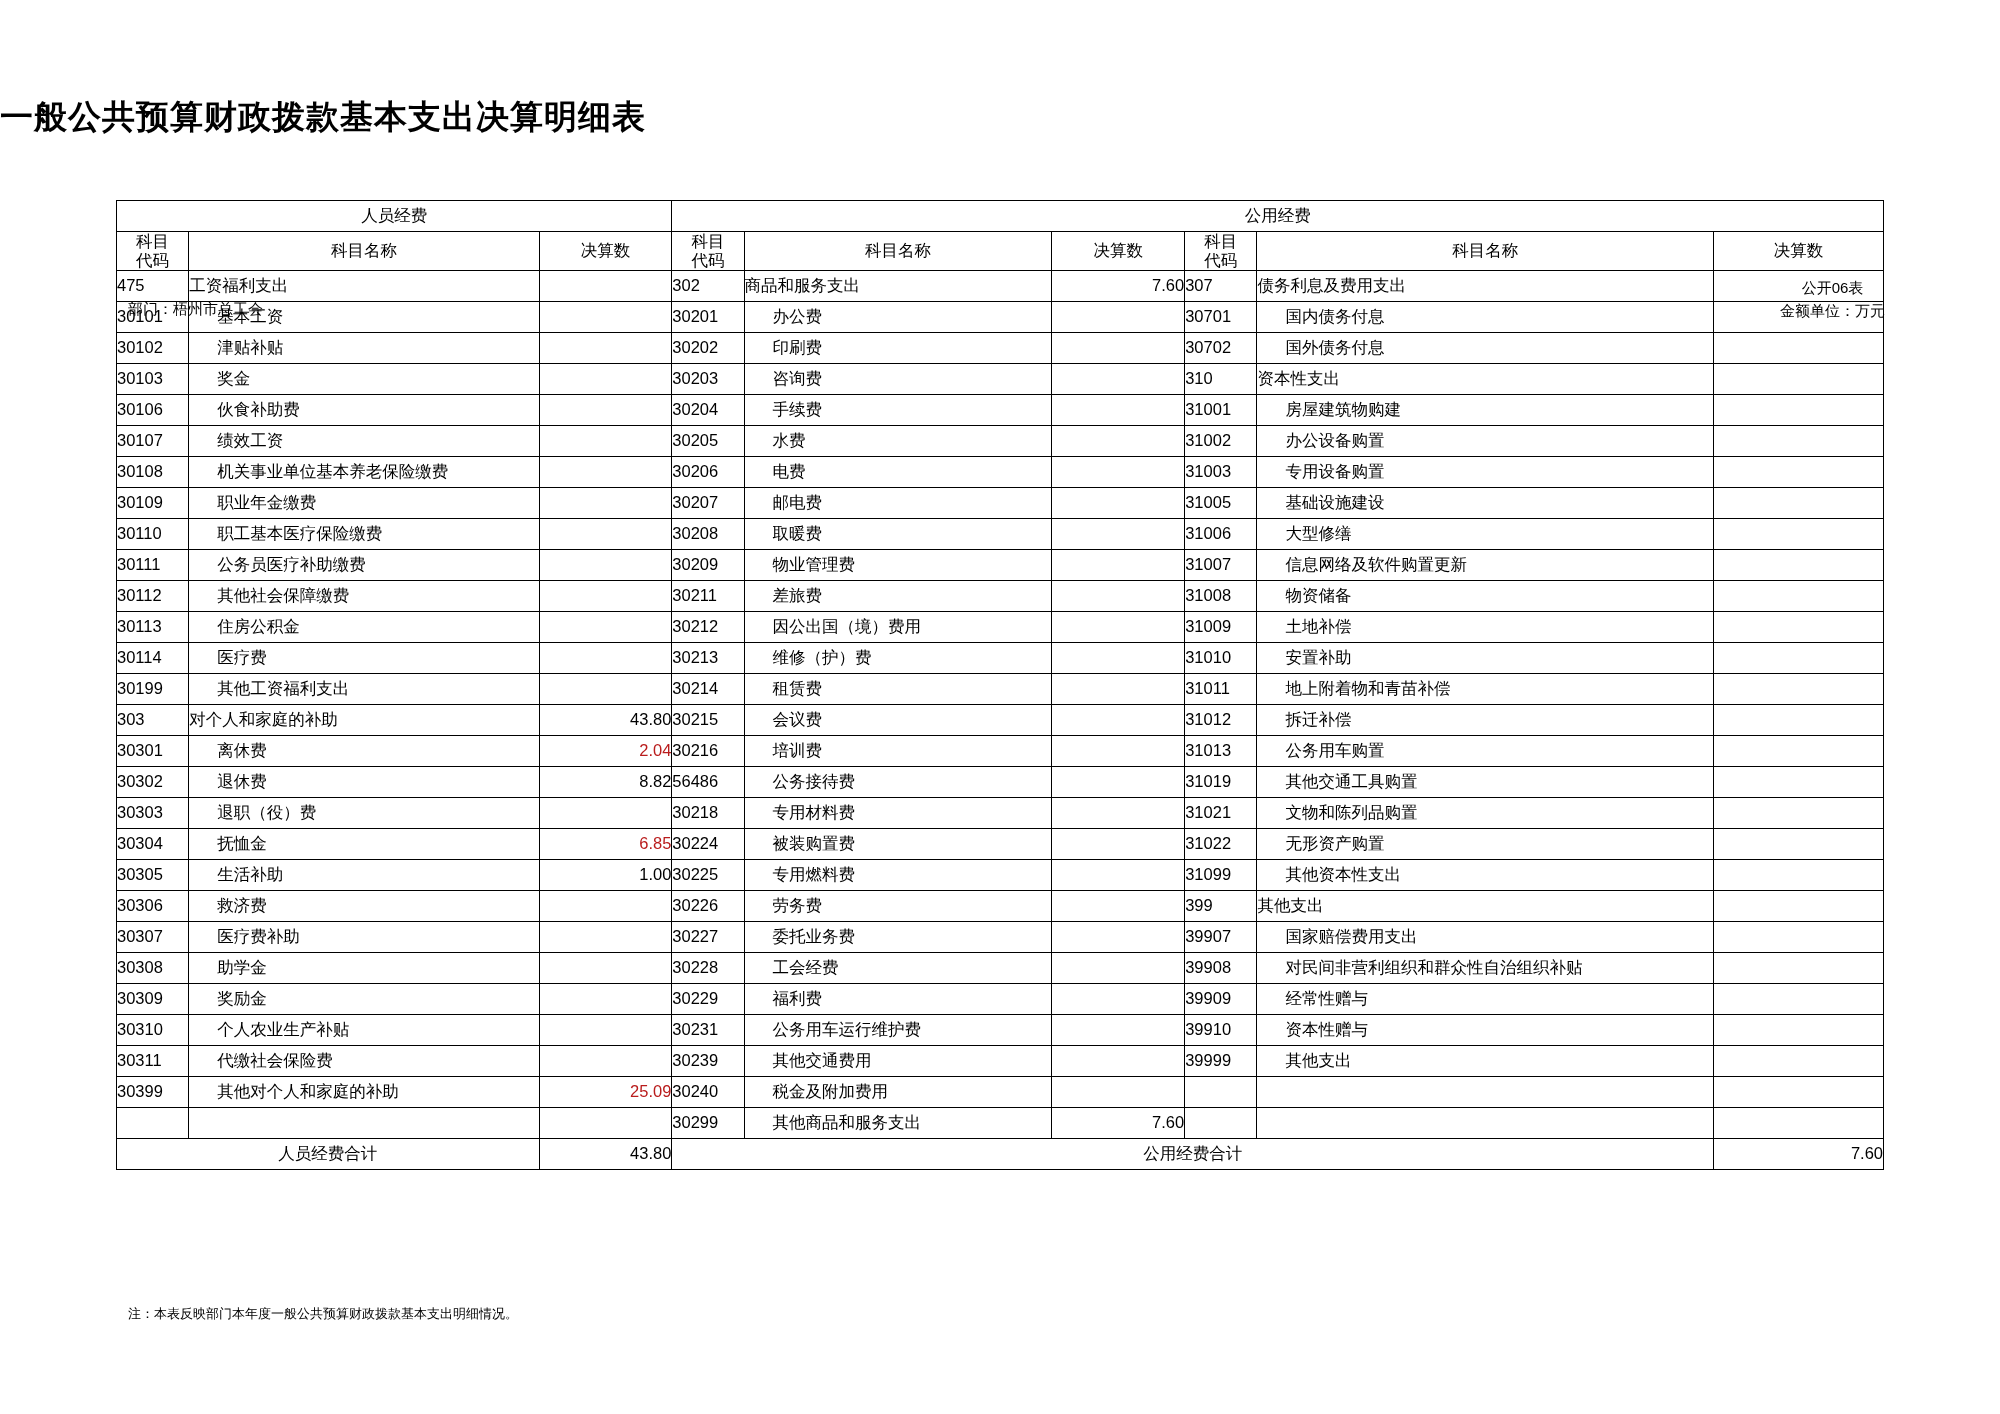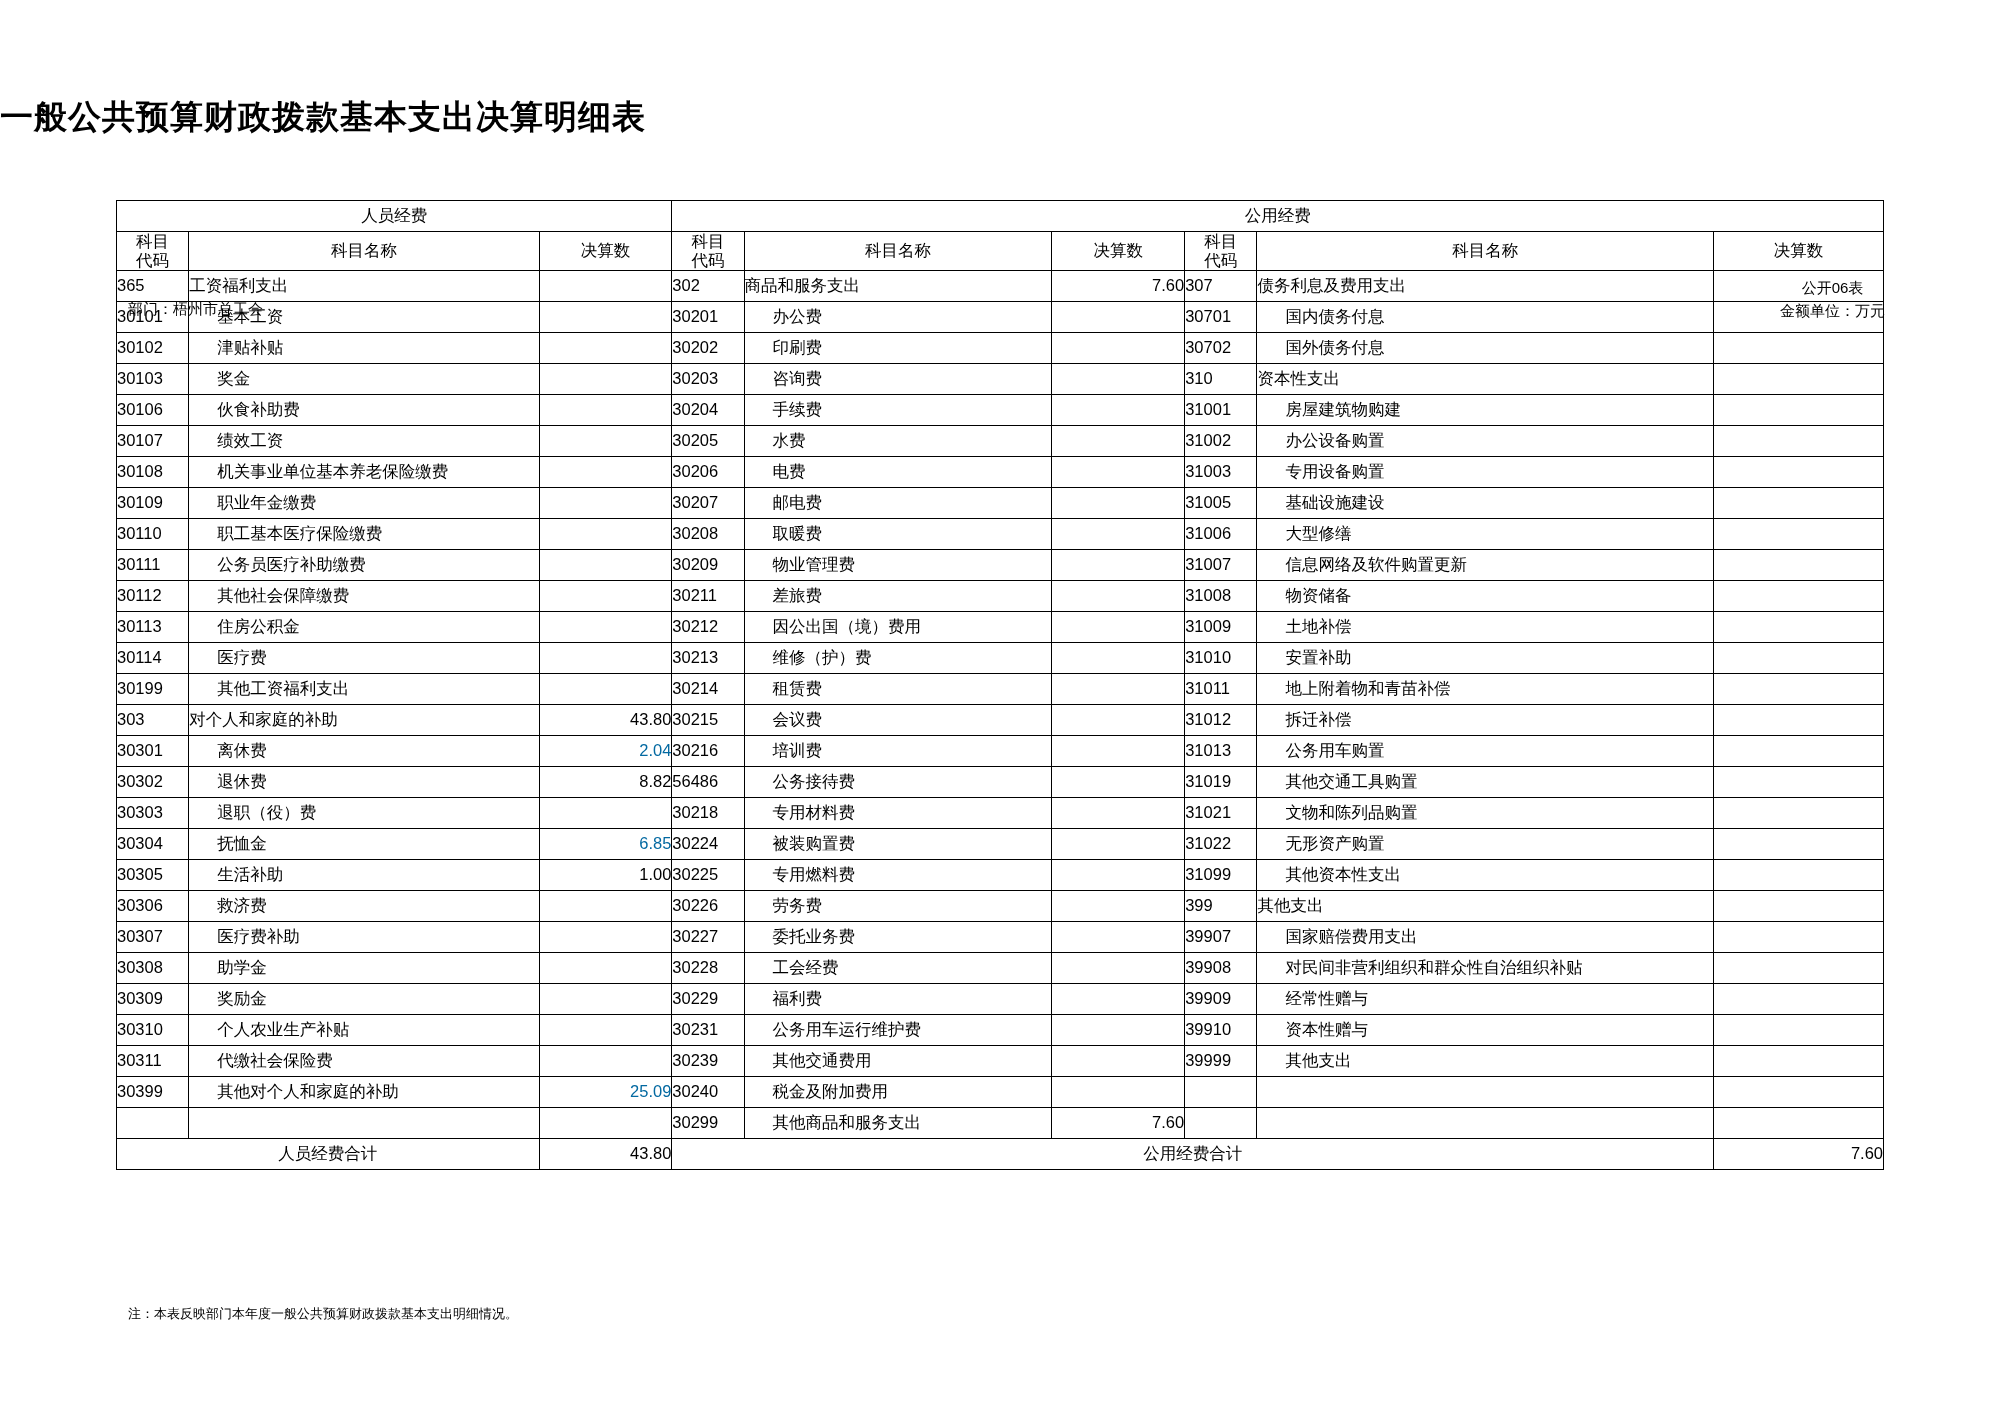--- a/index.html
+++ b/index.html
@@ -83,21 +83,21 @@
     text-align: left;
   }
   .name.ind {
     padding-left: 28px;
   }
   .num {
     text-align: right;
     padding-right: 7px;
   }
   .num.red {
-    color: #0369a1;
+    color: #b91c1c;
     padding-left: 44px;
   }
   .total-label {
     text-align: center;
   }
   .note {
     position: absolute;
     left: 128px;
     top: 1210px;
     font-size: 13px;
@@ -159,21 +159,21 @@
         <td class="col-head">决算数</td>
         <td class="col-head">
           <div>科目</div>
           <div>代码</div>
         </td>
         <td class="col-head">科目名称</td>
         <td class="col-head">决算数</td>
       </tr>
 
       <tr>
-          <td class="code">365</td>
+          <td class="code">475</td>
           <td class="name">工资福利支出</td>
           <td class="num"></td>
           <td class="code">302</td>
           <td class="name">商品和服务支出</td>
           <td class="num">7.60</td>
           <td class="code">307</td>
           <td class="name">债务利息及费用支出</td>
           <td class="num"></td>
         </tr>
         <tr>

